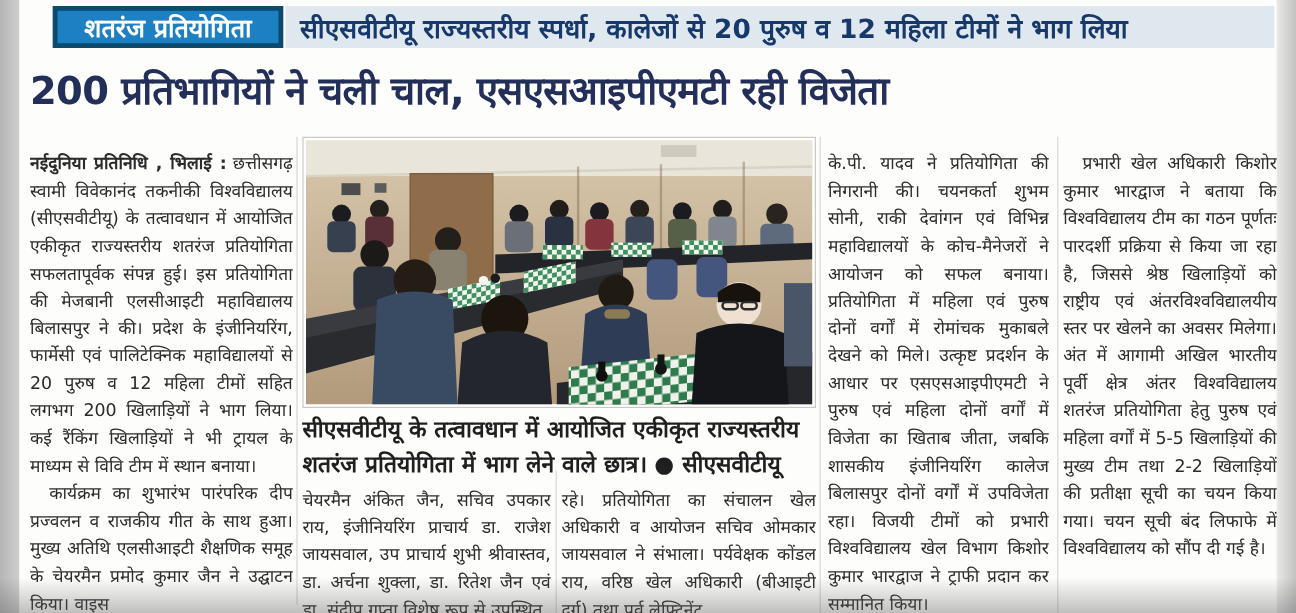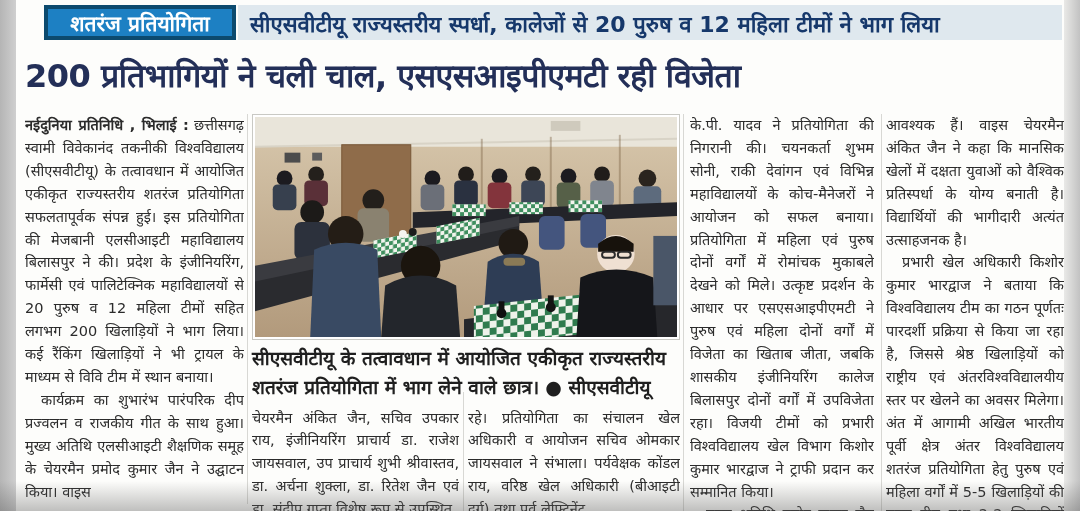--- a/index.html
+++ b/index.html
@@ -16,21 +16,21 @@
   .kicker{position:absolute;left:44px;top:5px;width:192px;height:35px;background:#1d80c3;
     color:#ffffff;font-weight:bold;font-size:21px;display:flex;align-items:center;justify-content:center;
     border:4px solid #0c4a6e;box-sizing:border-box;}
   .strap{position:absolute;left:238px;top:5px;width:824px;height:35px;background:#dfe8ee;
     color:#16386b;font-weight:bold;font-size:22px;display:flex;align-items:center;padding-left:12px;
     box-sizing:border-box;white-space:nowrap;overflow:hidden;}
   .headline{position:absolute;left:25px;top:46px;width:1038px;height:62px;color:#232f58;
     font-weight:bold;font-size:32px;line-height:60px;white-space:nowrap;overflow:hidden;letter-spacing:-0.5px;}
 
   
-  .col{position:absolute;top:114px;font-size:14.5px;line-height:1.58;color:#2b2b2b;
+  .col{position:absolute;top:126px;font-size:14.5px;line-height:1.58;color:#2b2b2b;
     text-align:justify;overflow:hidden;}
   .col p{margin:0;}
   .col p.indent{text-indent:16px;}
   .col b{margin-right:5px;}
   #col1{left:25px;width:219px;height:386px;}
   #col3{left:690px;width:184px;height:397px;}
   #col4{left:886px;width:178px;height:397px;}
   .subcol{position:absolute;top:392px;font-size:14.5px;line-height:1.58;color:#2b2b2b;
     text-align:justify;height:119px;overflow:hidden;}
   #subA{left:252px;width:207px;}
@@ -191,21 +191,20 @@
   <div class="subcol" id="subB">
     <p>रहे। प्रतियोगिता का संचालन खेल अधिकारी व आयोजन सचिव ओमकार जायसवाल ने संभाला। पर्यवेक्षक कोंडल राय, वरिष्ठ खेल अधिकारी (बीआइटी दुर्ग) तथा पूर्व लेफ्टिनेंट</p>
   </div>
 
   <div class="col" id="col3">
     <p>के.पी. यादव ने प्रतियोगिता की निगरानी की। चयनकर्ता शुभम सोनी, राकी देवांगन एवं विभिन्न महाविद्यालयों के कोच-मैनेजरों ने आयोजन को सफल बनाया। प्रतियोगिता में महिला एवं पुरुष दोनों वर्गों में रोमांचक मुकाबले देखने को मिले। उत्कृष्ट प्रदर्शन के आधार पर एसएसआइपीएमटी ने पुरुष एवं महिला दोनों वर्गों में विजेता का खिताब जीता, जबकि शासकीय इंजीनियरिंग कालेज बिलासपुर दोनों वर्गों में उपविजेता रहा। विजयी टीमों को प्रभारी विश्वविद्यालय खेल विभाग किशोर कुमार भारद्वाज ने ट्राफी प्रदान कर सम्मानित किया।</p>
     <p class="indent">मुख्य अतिथि प्रमोद कुमार जैन ने कहा कि शतरंज विद्यार्थियों के मस्तिष्क को तीक्ष्ण बनाता है और उनमें धैर्य व रणनीति की क्षमता विकसित करता है। ऐसे आयोजन सर्वांगीण विकास के लिए</p>
   </div>
 
   <div class="col" id="col4">
-    <p>आवश्यक हैं। वाइस चेयरमैन अंकित जैन ने कहा कि मानसिक खेलों में दक्षता युवाओं को वैश्विक प्रतिस्पर्धा के योग्य बनाती है। विद्यार्थियों की भागीदारी अत्यंत उत्साहजनक है।</p>
     <p class="indent">प्रभारी खेल अधिकारी किशोर कुमार भारद्वाज ने बताया कि विश्वविद्यालय टीम का गठन पूर्णतः पारदर्शी प्रक्रिया से किया जा रहा है, जिससे श्रेष्ठ खिलाड़ियों को राष्ट्रीय एवं अंतरविश्वविद्यालयीय स्तर पर खेलने का अवसर मिलेगा। अंत में आगामी अखिल भारतीय पूर्वी क्षेत्र अंतर विश्वविद्यालय शतरंज प्रतियोगिता हेतु पुरुष एवं महिला वर्गों में 5-5 खिलाड़ियों की मुख्य टीम तथा 2-2 खिलाड़ियों की प्रतीक्षा सूची का चयन किया गया। चयन सूची बंद लिफाफे में विश्वविद्यालय को सौंप दी गई है।</p>
   </div>
 
   <div class="vline" id="vl1"></div>
   <div class="vline" id="vl2"></div>
   <div class="vline" id="vl3"></div>
   <div class="vline" id="vl4"></div>
 
   <div class="bottom-shade"></div>
 </div>

